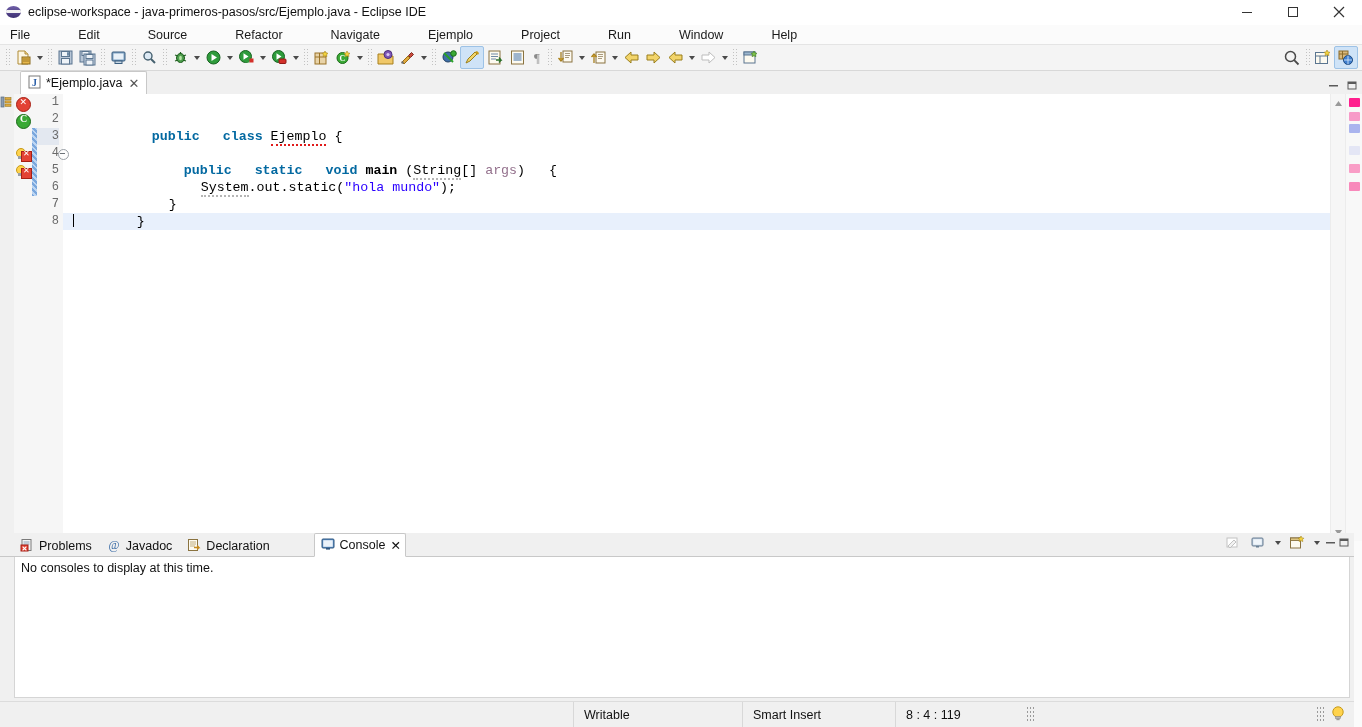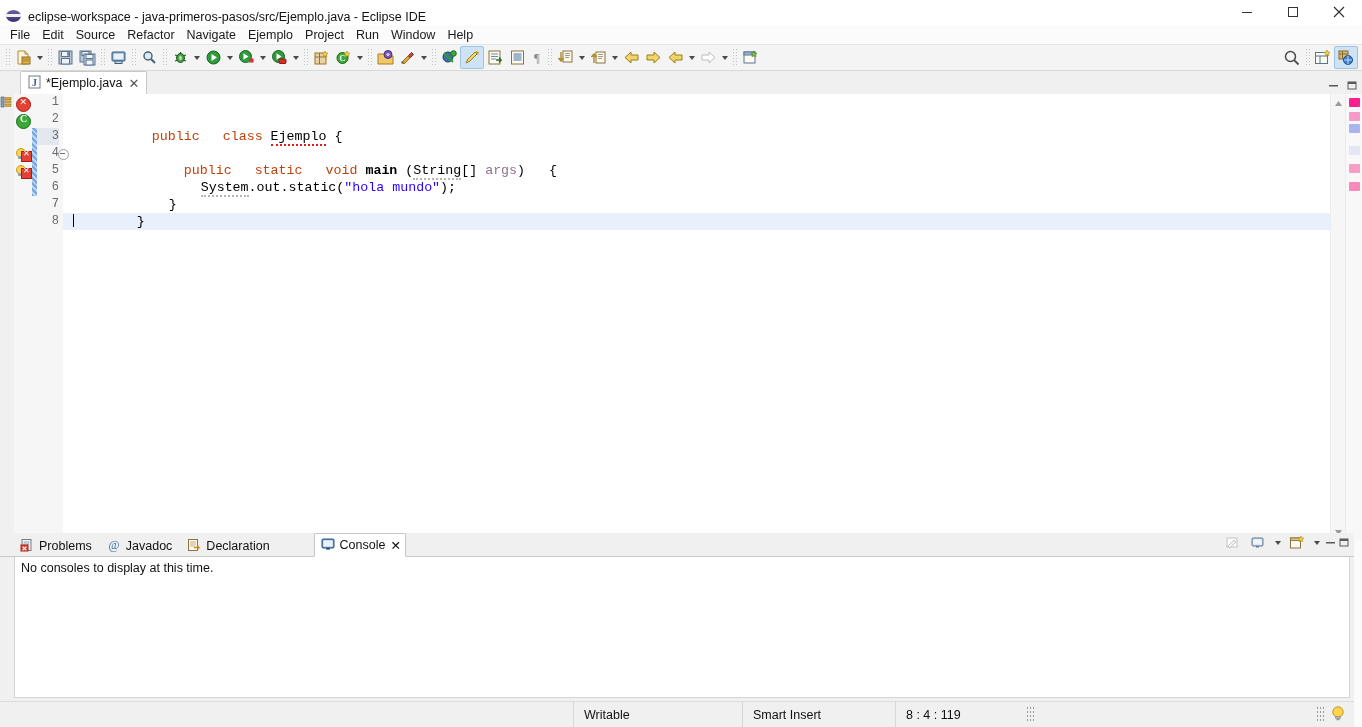--- a/index.html
+++ b/index.html
@@ -6,36 +6,36 @@
   body{
     width:1362px;height:727px;overflow:hidden;
     background:#f0f0f0;
     font-family:"Liberation Sans", sans-serif;
     font-size:12px;color:#1a1a1a;
     -webkit-font-smoothing:antialiased;
   }
   .app{position:relative;width:1362px;height:727px;background:#fbfbfb;}
 
   
-  .titlebar{height:24px;background:#ffffff;display:flex;align-items:flex-end;
+  .titlebar{height:24px;background:#ffffff;display:flex;align-items:center;
             position:relative;border-bottom:1px solid #ffffff;}
   .tb-logo{width:16px;height:16px;margin:0 6px 0 6px;flex:none;position:relative;}
   .tb-logo .sphere{
      position:absolute;left:0;top:2px;width:15px;height:12px;border-radius:50%;
      background:linear-gradient(#6f5fa8,#3d2f72);}
   .tb-logo .band{position:absolute;left:0;top:6px;width:15px;height:3px;background:#f2f2f2;
      border-radius:1px;}
   .tb-title{font-size:12.5px;color:#111;white-space:nowrap;}
   .winbtns{position:absolute;right:0;top:0;height:24px;display:flex;}
   .winbtn{width:46px;height:24px;display:flex;align-items:center;justify-content:center;
           font-size:12px;color:#333;}
   .winbtn svg{display:block;}
 
   
-  .menubar{height:19px;background:#fbfbfb;display:flex;align-items:center;padding-left:4px;}
+  .menubar{height:19px;background:#fbfbfb;display:flex;align-items:center;padding-left:4px;gap:36px;}
   .menuitem{padding:1px 6px;font-size:12.5px;color:#1a1a1a;white-space:nowrap;}
 
   
   .toolbar{height:25px;background:#f4f4f4;border-top:1px solid #e4e4e4;
            border-bottom:1px solid #d8d8d8;display:flex;align-items:center;
            padding-left:3px;position:relative;}
   .tgrip{width:5px;height:17px;margin:0 2px;flex:none;
      background-image:radial-gradient(#b9b9b9 40%, transparent 41%);
      background-size:3px 3px;background-position:0 2px;opacity:.85;}
   .titem{width:22px;height:21px;display:flex;align-items:center;justify-content:center;flex:none;}
@@ -64,21 +64,21 @@
   .changebar{width:5px;background:#f6f6f6;position:relative;}
   .gutter{width:22px;background:#f6f6f6;text-align:right;padding-right:4px;
           font-family:"Liberation Mono", monospace;font-size:12px;color:#6a6a6a;}
   .code{flex:1;position:relative;overflow:hidden;
         font-family:"Liberation Mono", monospace;font-size:13.3px;}
   .ln{height:17px;line-height:17px;white-space:pre;padding-left:10px;}
   .ln.cur{background:#e8f0fc;}
   .gl{height:17px;line-height:17px;}
   .gl.cur{background:#e3e8f0;}
 
-  .kw{color:#c2410c;font-weight:normal;padding-left:15px;}
+  .kw{color:#0369a1;font-weight:bold;padding-left:15px;}
   .mth{color:#000;font-weight:bold;}
   .str{color:#2a00ff;}
   .plain{color:#000;}
   .param{color:#93708c;}
   .sq{border-bottom:2px dotted #e01b1b;}
   .sqg{border-bottom:2px dotted #b5b5b5;}
 
   .caret{display:inline-block;width:1px;height:13px;background:#000;vertical-align:-2px;}
 
   

